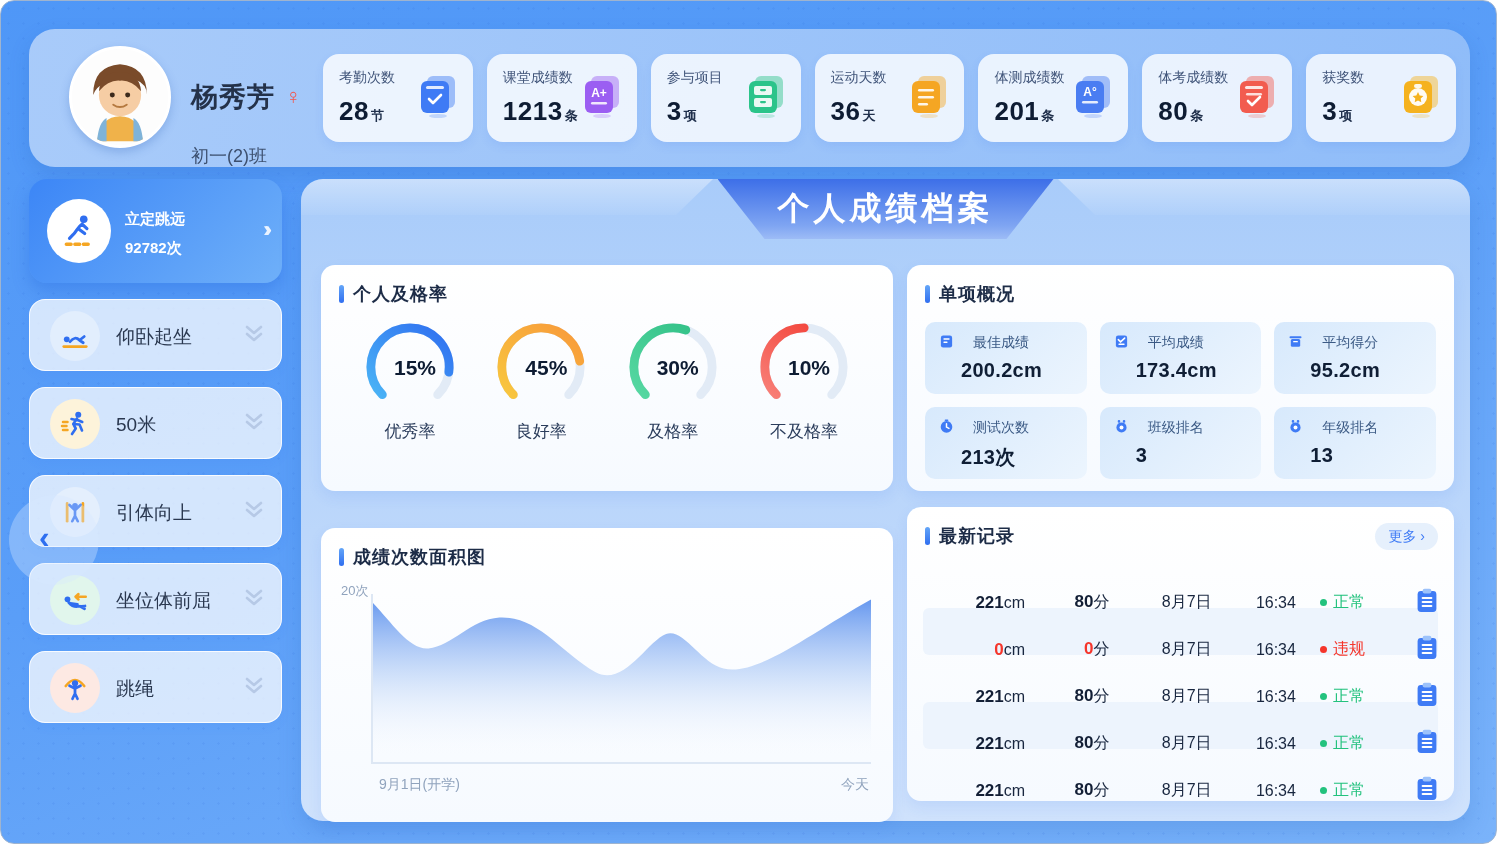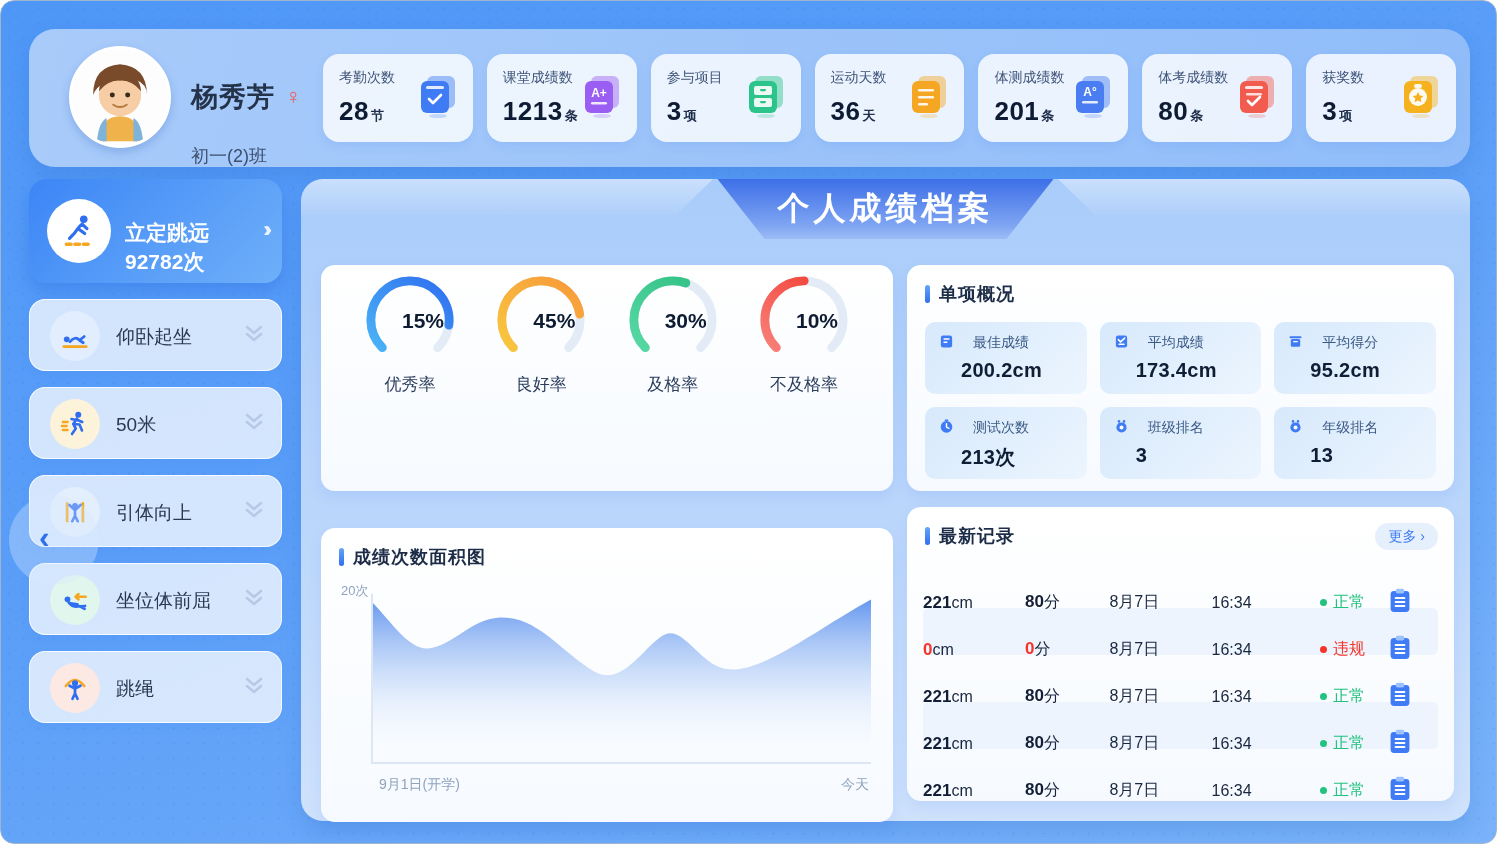--- a/index.html
+++ b/index.html
@@ -52,21 +52,21 @@
   .side-selected {
     position:relative; height:104px; border-radius:18px;
     background:linear-gradient(135deg,#3c86f6,#6fb0f9);
     box-shadow:0 8px 16px rgba(36,104,220,0.35); color:#fff;
   }
   .sel-icon {
     position:absolute; left:18px; top:20px; width:64px; height:64px; border-radius:50%;
     background:#ffffff; display:flex; align-items:center; justify-content:center;
   }
   .sel-icon svg { width:38px; height:38px; }
-  .sel-text { position:absolute; left:96px; top:39px; font-size:21px; font-weight:600; line-height:29px; }
+  .sel-text { position:absolute; left:96px; top:25px; font-size:15px; font-weight:600; line-height:29px; }
   .sel-arrow { position:absolute; right:16px; top:38px; font-size:22px; font-weight:bold; color:#eaf3ff; letter-spacing:-6px; }
   .side-item {
     position:relative; height:72px; margin-top:16px; border-radius:16px;
     background:rgba(255,255,255,0.74); border:1px solid rgba(255,255,255,0.85);
     box-shadow:0 4px 10px rgba(47,110,240,0.08);
   }
   .item-icon {
     position:absolute; left:20px; top:11px; width:50px; height:50px; border-radius:50%;
     display:flex; align-items:center; justify-content:center;
   }
@@ -110,21 +110,21 @@
 
   .panel-pass   { left:20px;  top:86px;  width:572px; height:226px; }
   .panel-single { left:606px; top:86px;  width:547px; height:226px; }
   .panel-area   { left:20px;  top:328px; width:572px; height:294px;margin-top:21px; }
   .panel-rec    { left:606px; top:328px; width:547px; height:294px; }
 
   
   .gauges { display:flex; justify-content:space-between; padding:8px 30px 0 30px; }
   .gauge { position:relative; width:118px; text-align:center; }
   .gauge svg { width:112px; height:94px; }
-  .gauge-value { position:absolute; left:16px; top:36px; width:112px; text-align:center; font-size:21px; font-weight:bold; color:#0e1c33; }
+  .gauge-value { position:absolute; left:8px; top:36px; width:112px; text-align:center; font-size:21px; font-weight:bold; color:#0e1c33; }
   .gauge-label { font-size:17px; color:#2b3d5c; margin-top:2px; }
 
   
   .tiles { display:grid; grid-template-columns:repeat(3,1fr); gap:13px; padding:10px 18px 0 18px; }
   .tile {
     height:72px; border-radius:10px; padding:12px 14px;
     background:linear-gradient(135deg,#d7e9fc 0%,#ecf5fe 100%);
   }
   .tile-top { display:flex; align-items:center; gap:19px; font-size:14px; color:#3b5a85; }
   .tile-top svg { width:15px; height:15px; }
@@ -142,21 +142,21 @@
   .more-pill {
     position:absolute; right:16px; top:16px; height:27px; line-height:27px; padding:0 13px;
     border-radius:14px; background:#e6f0fc; color:#3f7bf5; font-size:14px; cursor:pointer;text-align:right;
   }
   .rec-table { position:absolute; left:16px; right:16px; top:54px; bottom:10px; }
   .rec-row {
     display:grid; grid-template-columns:1.15fr 0.95fr 1.15fr 0.95fr 1.05fr 0.55fr;
     align-items:center; height:47px; border-radius:6px;
   }
   .rec-row.alt { background:#edf4fd; }
-  .cell { text-align:left; font-size:16px; color:#18263f;margin-top:27px; }
+  .cell { text-align:right; font-size:16px; color:#18263f;margin-top:27px; }
   .cell b { font-size:17px; color:#131f36; }
   .cell.bad b { color:#f5352b; }
   .c-status { display:flex; align-items:center; justify-content:center; gap:6px; font-size:16px; }
   .c-status .dot { width:7px; height:7px; border-radius:50%; display:inline-block; }
   .c-status.normal    { color:#23c27e; } .c-status.normal .dot    { background:#23c27e; }
   .c-status.violation { color:#f5352b; } .c-status.violation .dot { background:#f5352b; }
   .clip-icon { display:inline-block; width:22px; height:25px; cursor:pointer; }
   .clip-icon svg { width:22px; height:25px; }
 </style>
 </head>
@@ -379,20 +379,24 @@
   </div>
 
   <div class="main-panel">
     <div class="wing left"></div>
     <div class="wing right"></div>
     <div class="banner">
       <span class="banner-title">个人成绩档案</span>
     </div>
 
     <div class="panel panel-pass">
+      <div class="panel-head">
+        <span class="head-bar"></span>
+        <span class="panel-title">个人及格率</span>
+      </div>
       <div class="gauges" id="gauges">
           <div class="gauge">
     <svg viewBox="0 0 110 96">
       <defs>
                 <linearGradient id="gg0" x1="0" y1="1" x2="1" y2="0">
         <stop offset="0" stop-color="#4ab4f6"></stop>
                   <stop offset="1" stop-color="#2f6ef0"></stop>
       </linearGradient>
               </defs>
       <path d="M 26.72 76.28 A 40 40 0 1 1 83.28 76.28" fill="none" stroke="#e2ebf6" stroke-width="9" stroke-linecap="round"></path>

